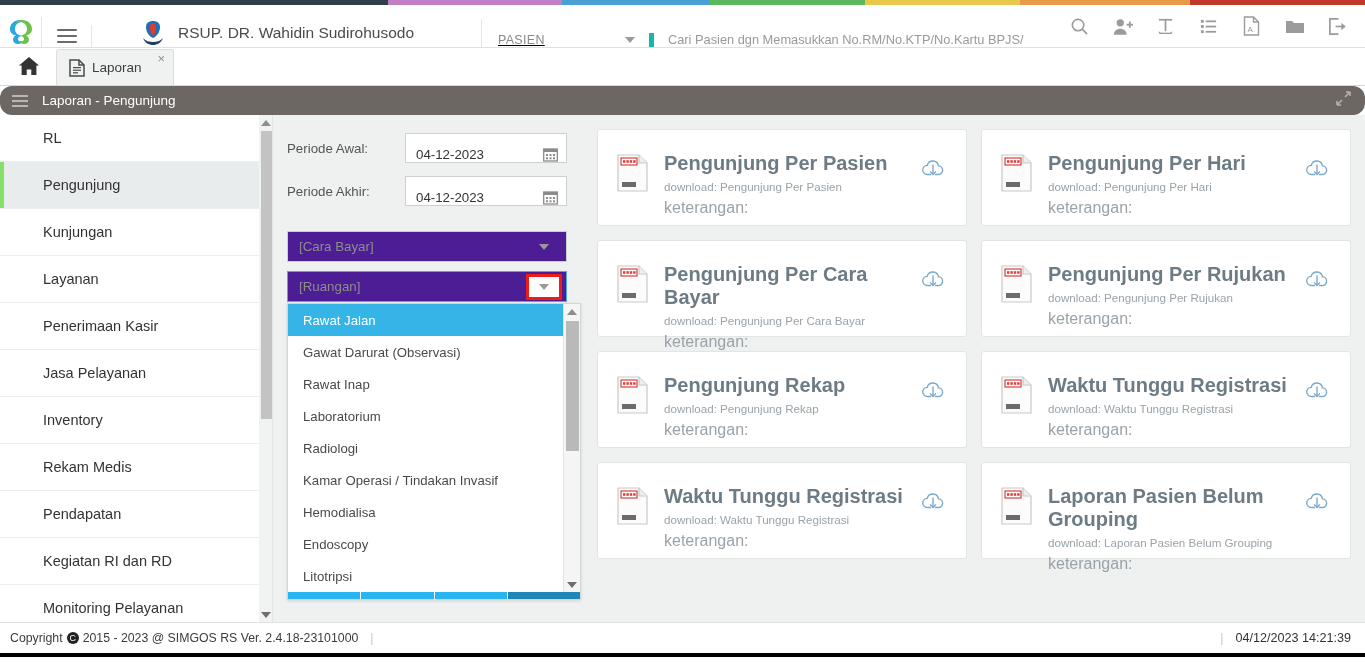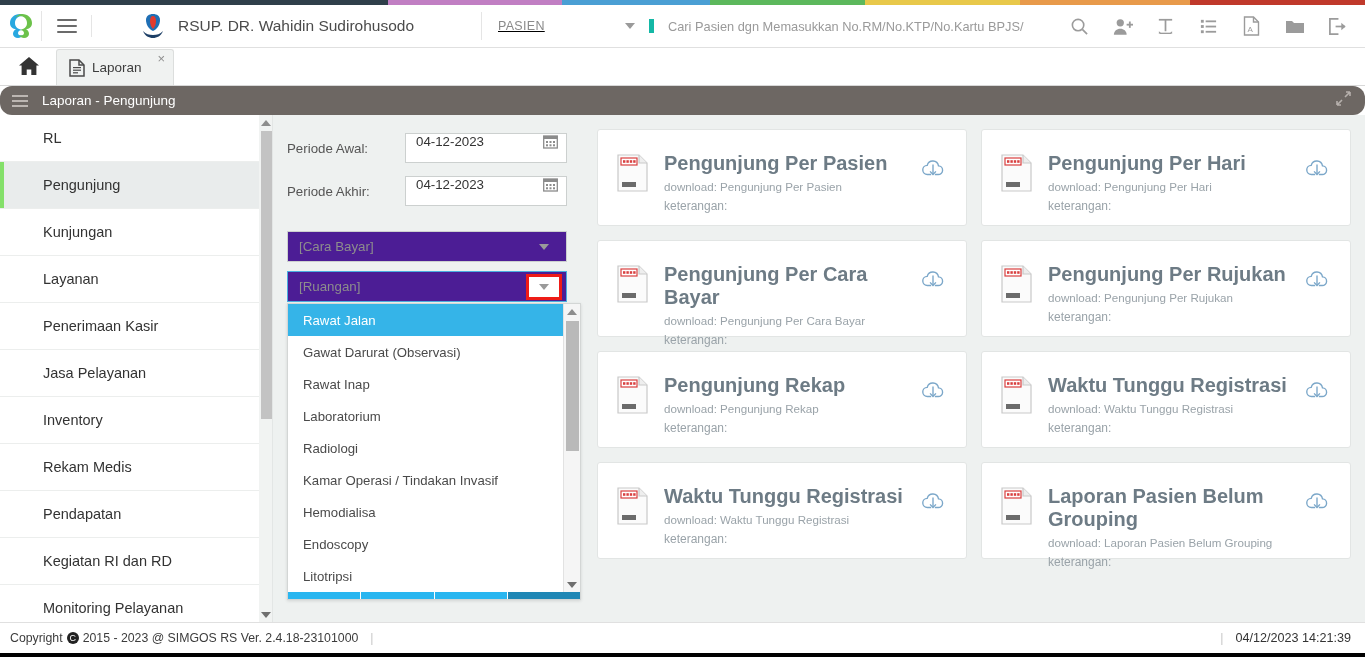--- a/index.html
+++ b/index.html
@@ -9,21 +9,21 @@
     background: #ffffff;
     overflow: hidden;
   }
 
   
   .colorstripe { display: flex; height: 5px; width: 100%; }
   .colorstripe > i { display: block; height: 100%; }
 
   
   .topbar {
-    height: 43px; display: flex; align-items: center;
+    height: 43px; display: flex; align-items: flex-end;
     background: #fff; border-bottom: 1px solid #e0e0e0;
   }
   .logo-cell {
     width: 42px; display: flex; align-items: center; justify-content: center;
     border-right: 1px solid #e5e5e5; flex: none;
   }
   .hamburger-cell {
     width: 50px; display: flex; align-items: center; justify-content: center;
     border-right: 1px solid #e5e5e5; flex: none; cursor: pointer;
   }
@@ -118,21 +118,21 @@
 
   
   .formpanel {
     width: 310px; flex: none; background: #eef1f0; padding: 18px 16px 0 14px;
     position: relative;
   }
   .field-row { display: flex; align-items: center; margin-bottom: 13px; }
   .field-label { width: 118px; font-size: 13.3px; color: #555; }
   .date-box {
     flex: 1; height: 30px; background: #fff; border: 1px solid #ccd0cf;
-    display: flex; align-items: flex-start; padding: 0 8px 0 10px; cursor: text;
+    display: flex; align-items: flex-end; padding: 0 8px 0 10px; cursor: text;
   }
   .date-box .val { flex: 1; font-size: 13.3px; color: #333; }
   .select-box {
     height: 31px; background: #4c1d95; border: 1px solid #ccd0cf; margin-bottom: 9px;
     display: flex; align-items: center; padding: 0 4px 0 11px; cursor: pointer;
   }
   .select-box .val { flex: 1; font-size: 13.3px; color: #8d8d8d; }
   .select-box.focused { border: 1px solid #4aaee0; }
   .sel-arrow-wrap { width: 36px; display: flex; align-items: center; justify-content: center; height: 100%; }
   .sel-arrow-wrap.redbox { border: 3px solid #ee1c17; height: 26px; background: #fff; }
@@ -172,21 +172,21 @@
   }
   .card {
     width: calc(50% - 14px); margin: 0 7px 14px 7px; height: 97px;
     background: #fff; border: 1px solid #e2e5e4; border-radius: 3px;
     display: flex; align-items: flex-start; padding: 22px 16px 0 18px; cursor: pointer;
   }
   .card-icon { width: 42px; flex: none; padding-top: 2px; }
   .card-text { flex: 1; padding-left: 6px; }
   .card-title { font-size: 20px; color: #6d7b85; font-weight: bold; margin-bottom: 5px; }
   .card-sub { font-size: 11.6px; color: #9aa3a9; margin-bottom: 6px; }
-  .card-note { font-size: 12px; color: #9aa3a9; }
+  .card-note { font-size: 16px; color: #9aa3a9; }
   .card-dl { width: 34px; flex: none; display: flex; align-items: flex-start; justify-content: center; padding-top: 6px; cursor: pointer; }
 
   
   .footer {
     height: 31px; background: #fff; border-top: 1px solid #e0e0e0;
     display: flex; align-items: center; padding: 0 14px 0 10px;
     font-size: 12.3px; color: #3c3c3c;
   }
   .footer .sep { color: #c9c9c9; margin: 0 12px; }
   .footer .right { margin-left: auto; display: flex; align-items: center; }

